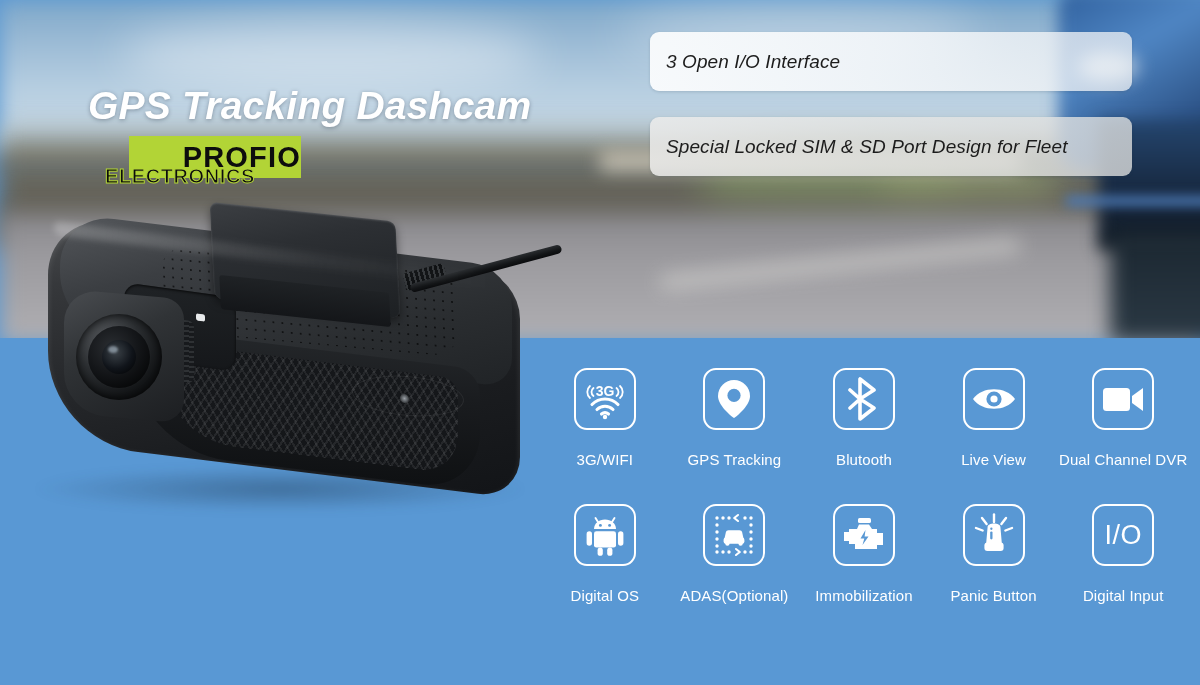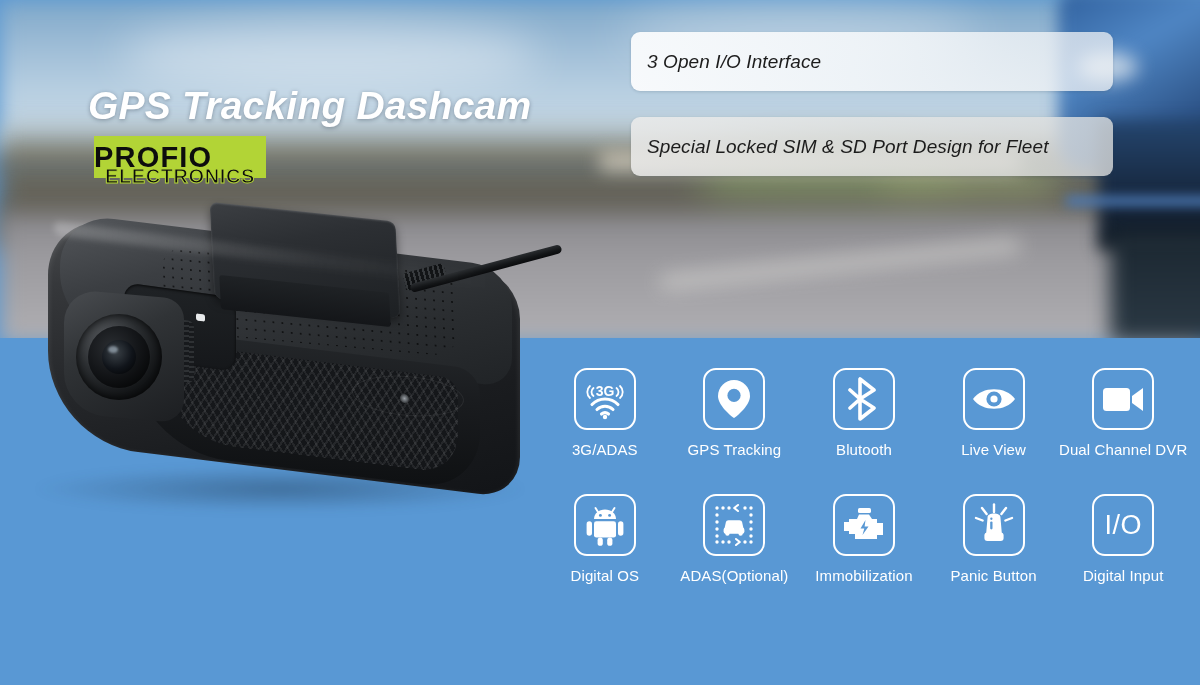--- a/index.html
+++ b/index.html
@@ -81,35 +81,35 @@
     position:absolute; left:88px; top:84px;
     font-size:39px; font-weight:bold; font-style:italic; color:#ffffff;
     letter-spacing:.2px; white-space:nowrap;
     text-shadow:0 1px 4px rgba(20,30,45,.35);
   }
 
   
   .logo { position:absolute; left:94px; top:136px; width:172px; }
   .logo-box {
     background:#b2d436; width:172px; height:42px;
-    display:flex; align-items:center; justify-content:flex-start;
+    display:flex; align-items:center; justify-content:flex-end;margin-left:35px;
   }
   .logo-word {
     font-size:29px; font-weight:bold; color:#0d0d0d;
     letter-spacing:1.2px; line-height:1;
   }
   .logo-sub {
     position:absolute; left:0; top:30px; width:172px;
     font-size:20px; font-weight:bold; letter-spacing:.6px;
     color:#0d0d0d; text-align:center; line-height:1;
     -webkit-text-stroke:1px #b2d436;
   }
 
   
-  .pills { position:absolute; left:631px; top:32px; width:482px; }
+  .pills { position:absolute; left:650px; top:32px; width:482px; }
   .pill {
     height:59px; margin-bottom:26px; border-radius:9px;
     display:flex; align-items:center; padding-left:16px;
     background:linear-gradient(105deg, rgba(255,255,255,.90) 0%, rgba(250,251,252,.82) 48%, rgba(241,243,245,.72) 100%);
     box-shadow:0 1px 3px rgba(40,60,80,.18);
   }
   .pill.p2 { background:linear-gradient(105deg, rgba(248,248,247,.86) 0%, rgba(238,239,236,.80) 50%, rgba(231,232,230,.74) 100%); }
   .pill.p3 { background:linear-gradient(105deg, rgba(236,236,235,.86) 0%, rgba(229,230,229,.82) 50%, rgba(223,224,223,.78) 100%); }
   .pill-text {
     font-size:19px; font-style:italic; color:#1c1c1c; white-space:nowrap; letter-spacing:.1px;
@@ -241,20 +241,21 @@
     border-radius:50px; transform:skewY(7deg); filter:blur(3px);
   }
 
   
   .icon-grid { position:absolute; left:540px; top:368px; width:648px; }
   .icon-row { display:flex; }
   .icon-row.r2 { margin-top:36px; }
   .icon-cell {
     display:flex; flex-direction:column; align-items:center;
     flex:1 1 0;
+    gap:10px;
   }
   .icon-tile {
     width:62px; height:62px; border:2px solid #ffffff; border-radius:13px;
     display:flex; align-items:center; justify-content:center;
   }
   .icon-tile svg { display:block; }
   .icon-label {
     margin-top:11px; font-size:15px; color:#ffffff; white-space:nowrap; letter-spacing:.1px;
   }
   .io-text { font-size:27px; color:#fff; font-weight:400; letter-spacing:.5px; line-height:1; }
@@ -338,21 +339,21 @@
             <path d="M7 9 A8 8 0 0 0 7 21" stroke="#fff" stroke-width="1.8" fill="none" stroke-linecap="round"></path>
             <path d="M10.5 11 A5 5 0 0 0 10.5 19" stroke="#fff" stroke-width="1.8" fill="none" stroke-linecap="round"></path>
             <path d="M37 9 A8 8 0 0 1 37 21" stroke="#fff" stroke-width="1.8" fill="none" stroke-linecap="round"></path>
             <path d="M33.5 11 A5 5 0 0 1 33.5 19" stroke="#fff" stroke-width="1.8" fill="none" stroke-linecap="round"></path>
             <path d="M9 27.5 A18 18 0 0 1 35 27.5" stroke="#fff" stroke-width="3.1" fill="none" stroke-linecap="round"></path>
             <path d="M14 32.5 A11.5 11.5 0 0 1 30 32.5" stroke="#fff" stroke-width="3.1" fill="none" stroke-linecap="round"></path>
             <path d="M18.5 37 A5.5 5.5 0 0 1 25.5 37" stroke="#fff" stroke-width="3.1" fill="none" stroke-linecap="round"></path>
             <circle cx="22" cy="40" r="2.2" fill="#fff"></circle>
           </svg>
         </div>
-        <div class="icon-label">3G/ADAS</div>
+        <div class="icon-label">3G/WIFI</div>
       </div>
 
       <div class="icon-cell">
         <div class="icon-tile">
           <svg width="40" height="42" viewBox="0 0 40 42">
             <path d="M20 2 C11.2 2 4 9.1 4 17.9 C4 28.6 20 40 20 40 C20 40 36 28.6 36 17.9 C36 9.1 28.8 2 20 2 Z" fill="#fff"></path>
             <circle cx="20" cy="17.4" r="6.6" fill="#5998d4"></circle>
           </svg>
         </div>
         <div class="icon-label">GPS Tracking</div>

